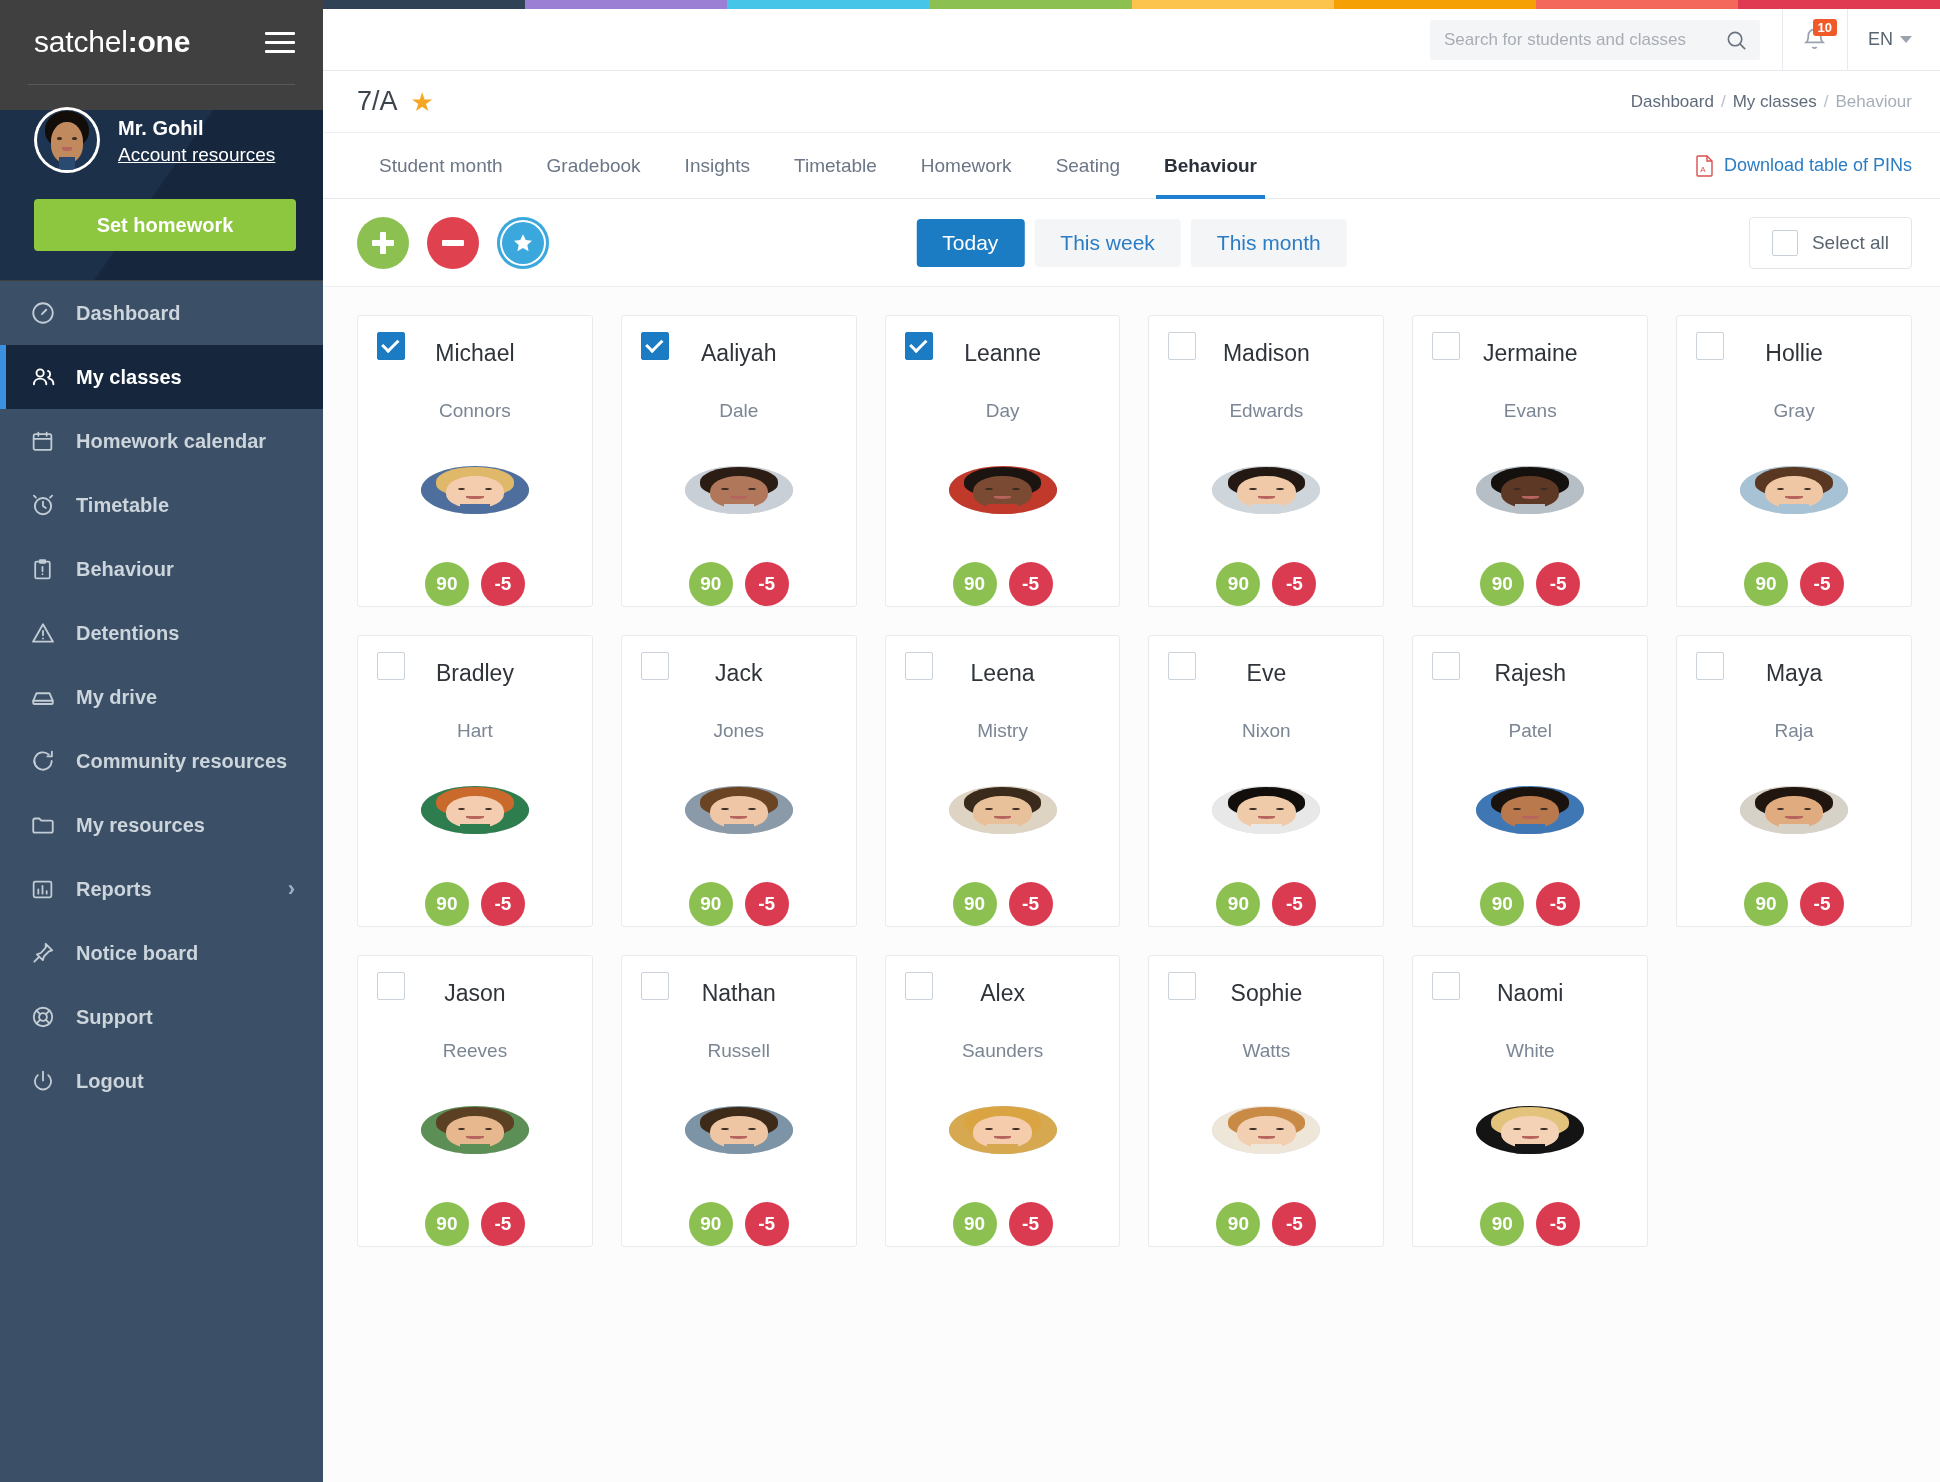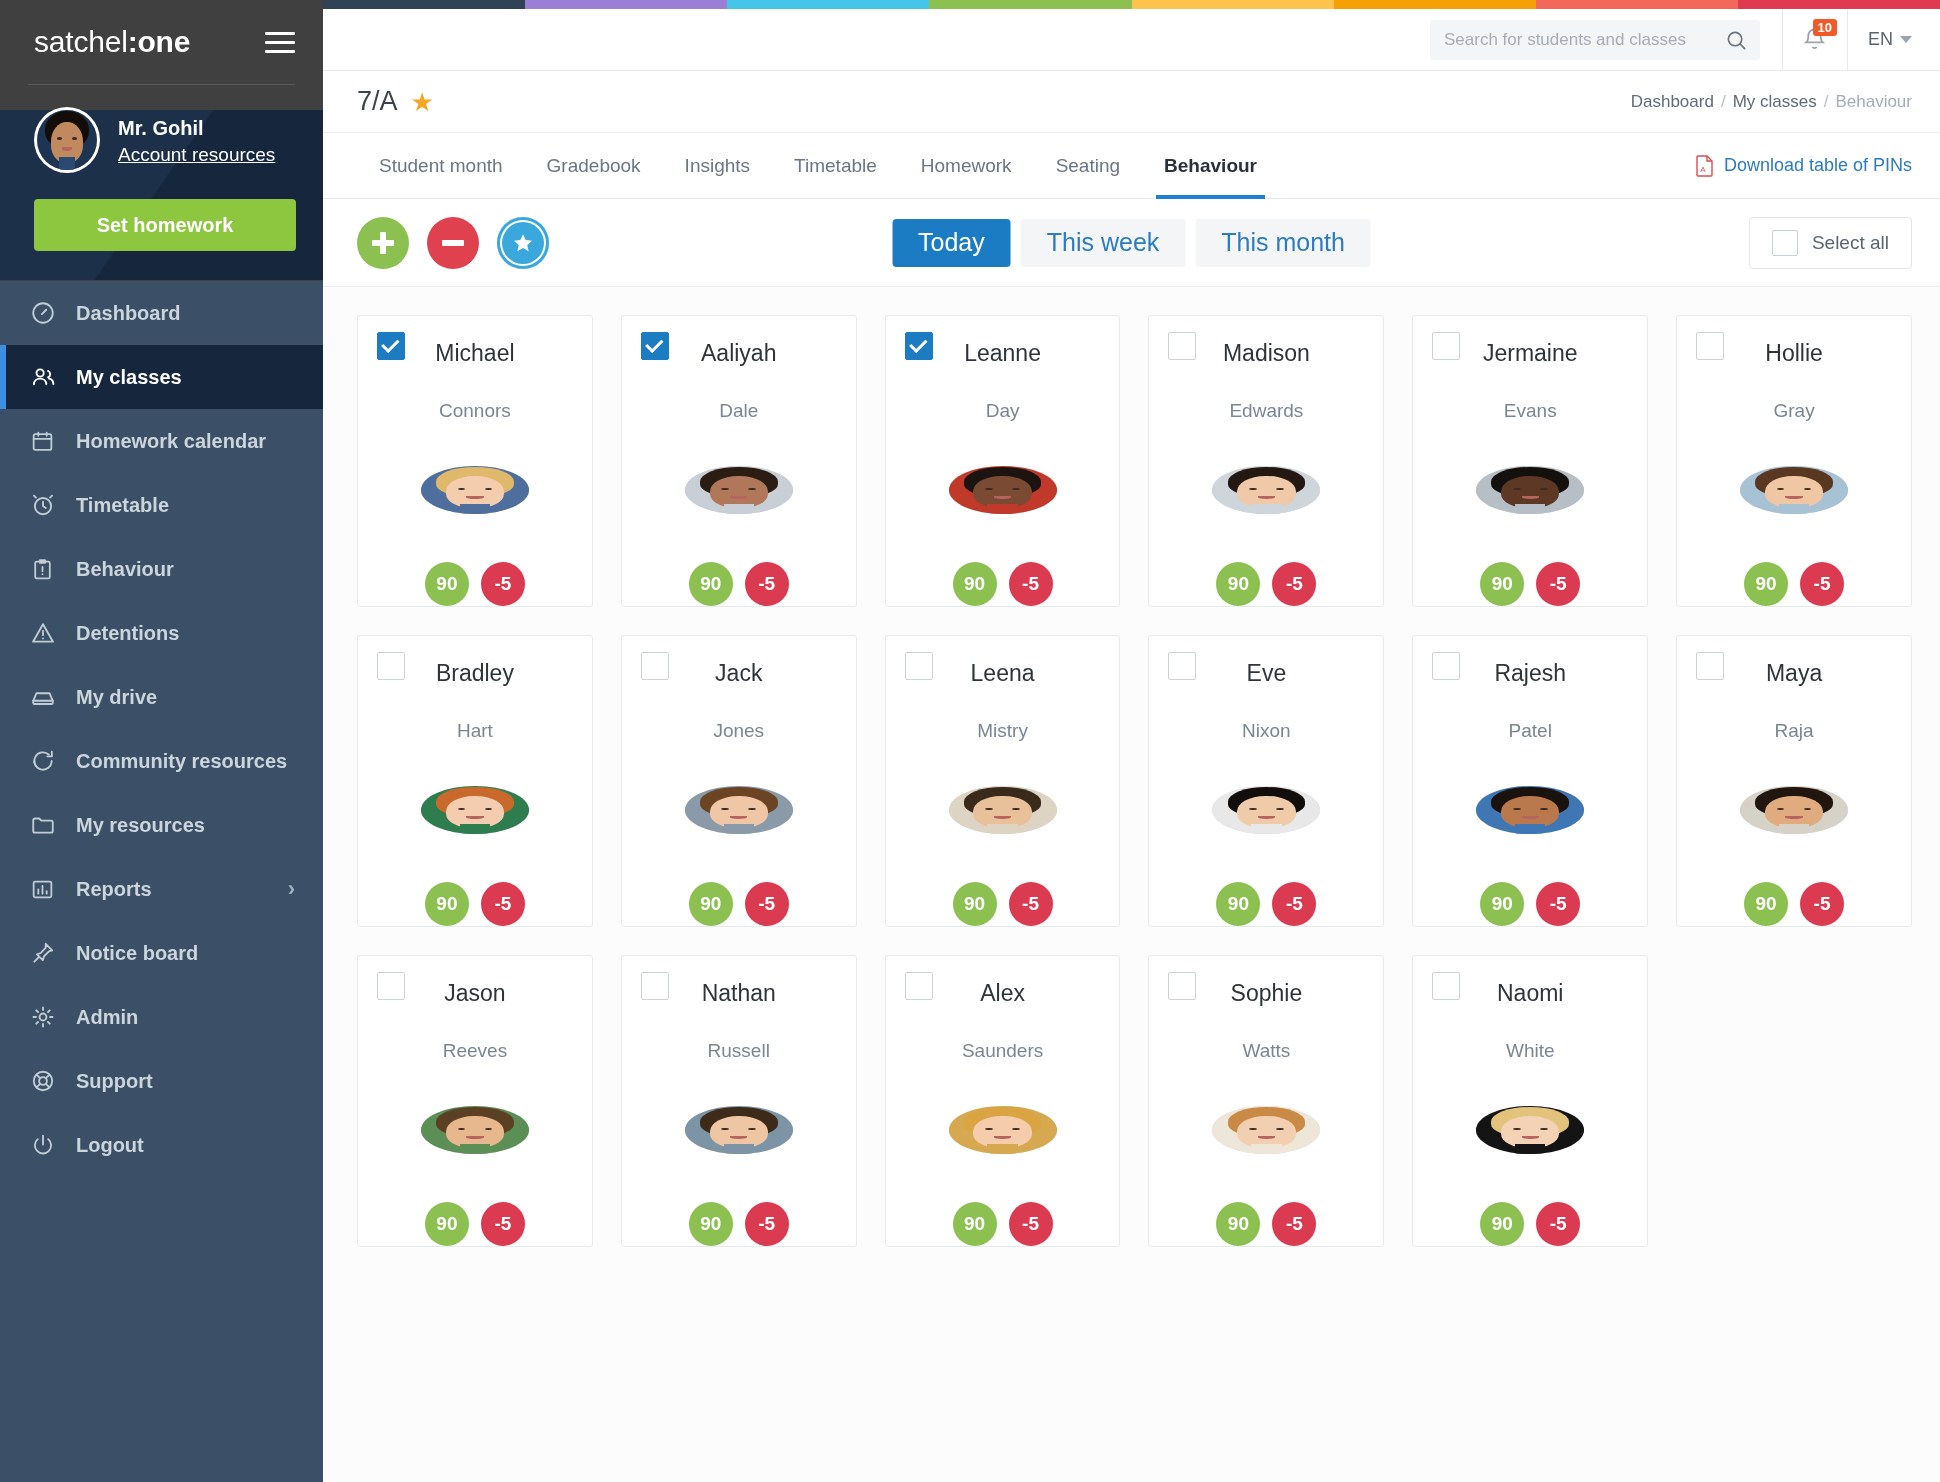--- a/index.html
+++ b/index.html
@@ -127,21 +127,21 @@
   .rbtn.neg { background:#e0414f; }
   .rbtn.star { background:#3ba8dd; box-shadow: inset 0 0 0 3px #3ba8dd, inset 0 0 0 5px #ffffff; }
   .rbtn .plus, .rbtn .minus { background:#fff; position:relative; }
   .rbtn .plus { width:22px; height:6px; border-radius:1px; }
   .rbtn .plus::after { content:""; position:absolute; left:8px; top:-8px; width:6px; height:22px; background:#fff; border-radius:1px;}
   .rbtn .minus { width:22px; height:6px; border-radius:1px; }
 
   .periods { position:absolute; left:50%; transform:translateX(-50%); display:flex; gap:10px; }
   .period {
     height:48px; padding: 0 26px; border-radius:4px; background:#f4f5f7; color:#2b7cc4;
-    font-size:25px; display:flex; align-items:center; cursor:pointer; border:none; font-family:inherit;
+    font-size:21px; display:flex; align-items:center; cursor:pointer; border:none; font-family:inherit;
   }
   .period.active { background:#1b7cc4; color:#fff; }
 
   .selectall {
     margin-left:auto; display:flex; align-items:center; gap:14px;
     border:1px solid #e2e6ea; border-radius:4px; height:52px; padding: 0 22px;
     font-size:19px; color:#5a6572; cursor:pointer; background:#fff;
   }
   .cbox { width:26px; height:26px; border:1px solid #c9cfd6; border-radius:2px; background:#fff; }
 
@@ -321,29 +321,20 @@
           <span class="nav-chev">›</span>
         </div>
         <div class="nav-item">
           <span class="nav-ico">
             <svg width="26" height="26" viewBox="0 0 24 24" fill="none" stroke="#c3ccd5" stroke-width="1.7" stroke-linecap="round" stroke-linejoin="round">
               <path d="M14.5 3.5l6 6-3 1-4.5 4.5-1.2 3.6-5.4-5.4 3.6-1.2L14.5 7z"></path>
               <path d="M8.4 15.6L4 20"></path>
             </svg>
           </span>
           <span>Notice board</span>
-        </div>
-        <div class="nav-item">
-          <span class="nav-ico">
-            <svg width="26" height="26" viewBox="0 0 24 24" fill="none" stroke="#c3ccd5" stroke-width="1.7" stroke-linecap="round" stroke-linejoin="round">
-              <circle cx="12" cy="12" r="3.2"></circle>
-              <path d="M12 3.2v2.3M12 18.5v2.3M3.2 12h2.3M18.5 12h2.3M5.8 5.8l1.6 1.6M16.6 16.6l1.6 1.6M18.2 5.8l-1.6 1.6M7.4 16.6l-1.6 1.6"></path>
-            </svg>
-          </span>
-          <span>Admin</span>
         </div>
         <div class="nav-item">
           <span class="nav-ico">
             <svg width="26" height="26" viewBox="0 0 24 24" fill="none" stroke="#c3ccd5" stroke-width="1.7" stroke-linecap="round" stroke-linejoin="round">
               <circle cx="12" cy="12" r="8.5"></circle>
               <circle cx="12" cy="12" r="3.6"></circle>
               <path d="M6.1 6.1l3.4 3.4M14.5 14.5l3.4 3.4M17.9 6.1l-3.4 3.4M9.5 14.5l-3.4 3.4"></path>
             </svg>
           </span>
           <span>Support</span>

